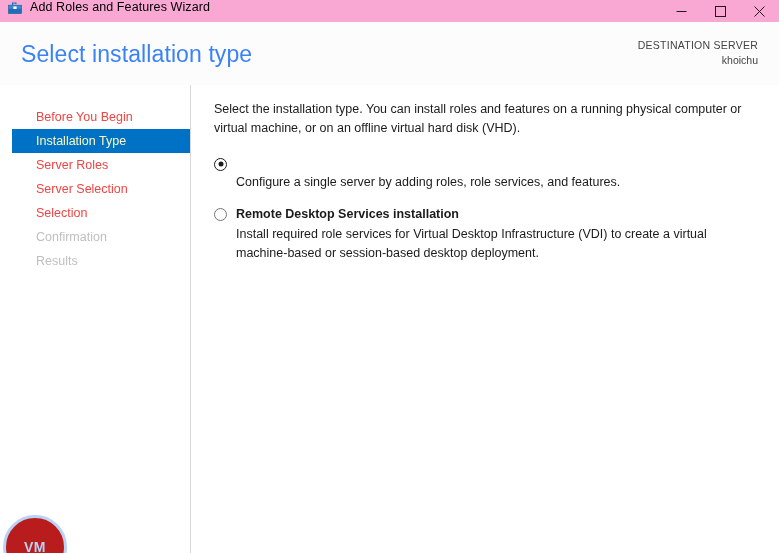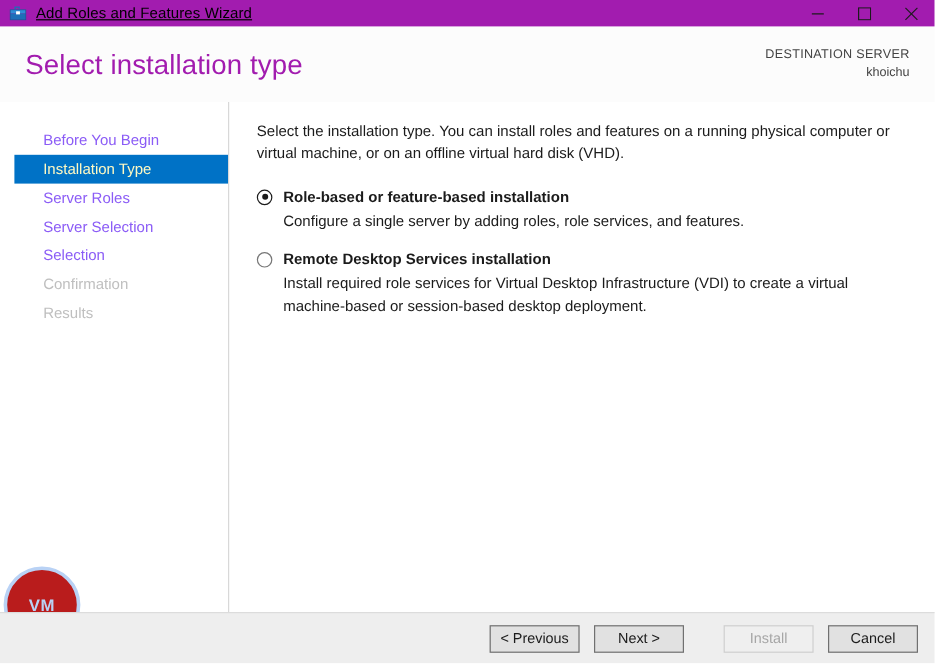--- a/index.html
+++ b/index.html
@@ -26,25 +26,23 @@
     display: flex;
     flex-direction: column;
     overflow: hidden;
   }
 
   
   .titlebar {
     position: relative;
     height: 22px;
     flex: 0 0 22px;
-    background: #a21caf;
-    display: flex;
-    align-items: center;
+    background: #f9a8d4;
+    display: flex;
     z-index: 5;
-    text-decoration: underline;
   }
   .titlebar-icon {
     width: 16px;
     height: 16px;
     margin-left: 7px;
     margin-right: 7px;
     flex: 0 0 16px;
     display: flex;
     align-items: center;
     justify-content: center;
@@ -76,21 +74,21 @@
     flex: 0 0 63px;
     background: #fcfcfc;
     padding: 0 21px 0 21px;
     display: flex;
     align-items: flex-start;
     justify-content: space-between;
   }
   .page-title {
     font-size: 23px;
     font-weight: 400;
-    color: #a21caf;
+    color: #3b82f6;
     letter-spacing: 0.1px;
     margin-top: 19px;
     white-space: nowrap;
   }
   .dest-block {
     text-align: right;
     margin-top: 16px;
     line-height: 1.45;
   }
   .dest-label {
@@ -123,21 +121,21 @@
     border-right: 1px solid #d8d8d8;
   }
   .nav-item {
     height: 24px;
     display: flex;
     align-items: center;
     padding-left: 24px;
     margin-left: 12px;
     margin-right: 0px;
     font-size: 12.5px;
-    color: #8b5cf6;
+    color: #ef4444;
     white-space: nowrap;
     cursor: default;
   }
   .nav-item.selected {
     background: #0072c6;
     color: #fef9c3;
   }
   .nav-item.disabled {
     color: #bfbfbf;
   }
@@ -314,37 +312,30 @@
     </div>
 
     <div class="content">
       <div class="intro">Select the installation type. You can install roles and features on a running physical computer or virtual machine, or on an offline virtual hard disk (VHD).</div>
 
       <div class="options">
 
         <div class="option">
           <div class="option-row">
             <div class="radio checked"></div>
-            <div class="option-label">Role-based or feature-based installation</div>
           </div>
           <div class="option-desc">Configure a single server by adding roles, role services, and features.</div>
         </div>
 
         <div class="option">
           <div class="option-row">
             <div class="radio"></div>
             <div class="option-label">Remote Desktop Services installation</div>
           </div>
           <div class="option-desc">Install required role services for Virtual Desktop Infrastructure (VDI) to create a virtual machine-based or session-based desktop deployment.</div>
         </div>
 
       </div>
     </div>
   </div>
 
-  <div class="footer">
-    <div class="btn">&lt; Previous</div>
-    <div class="btn">Next &gt;</div>
-    <div class="btn disabled gap-left">Install</div>
-    <div class="btn">Cancel</div>
-  </div>
 
 </div>
 
 </body></html>

